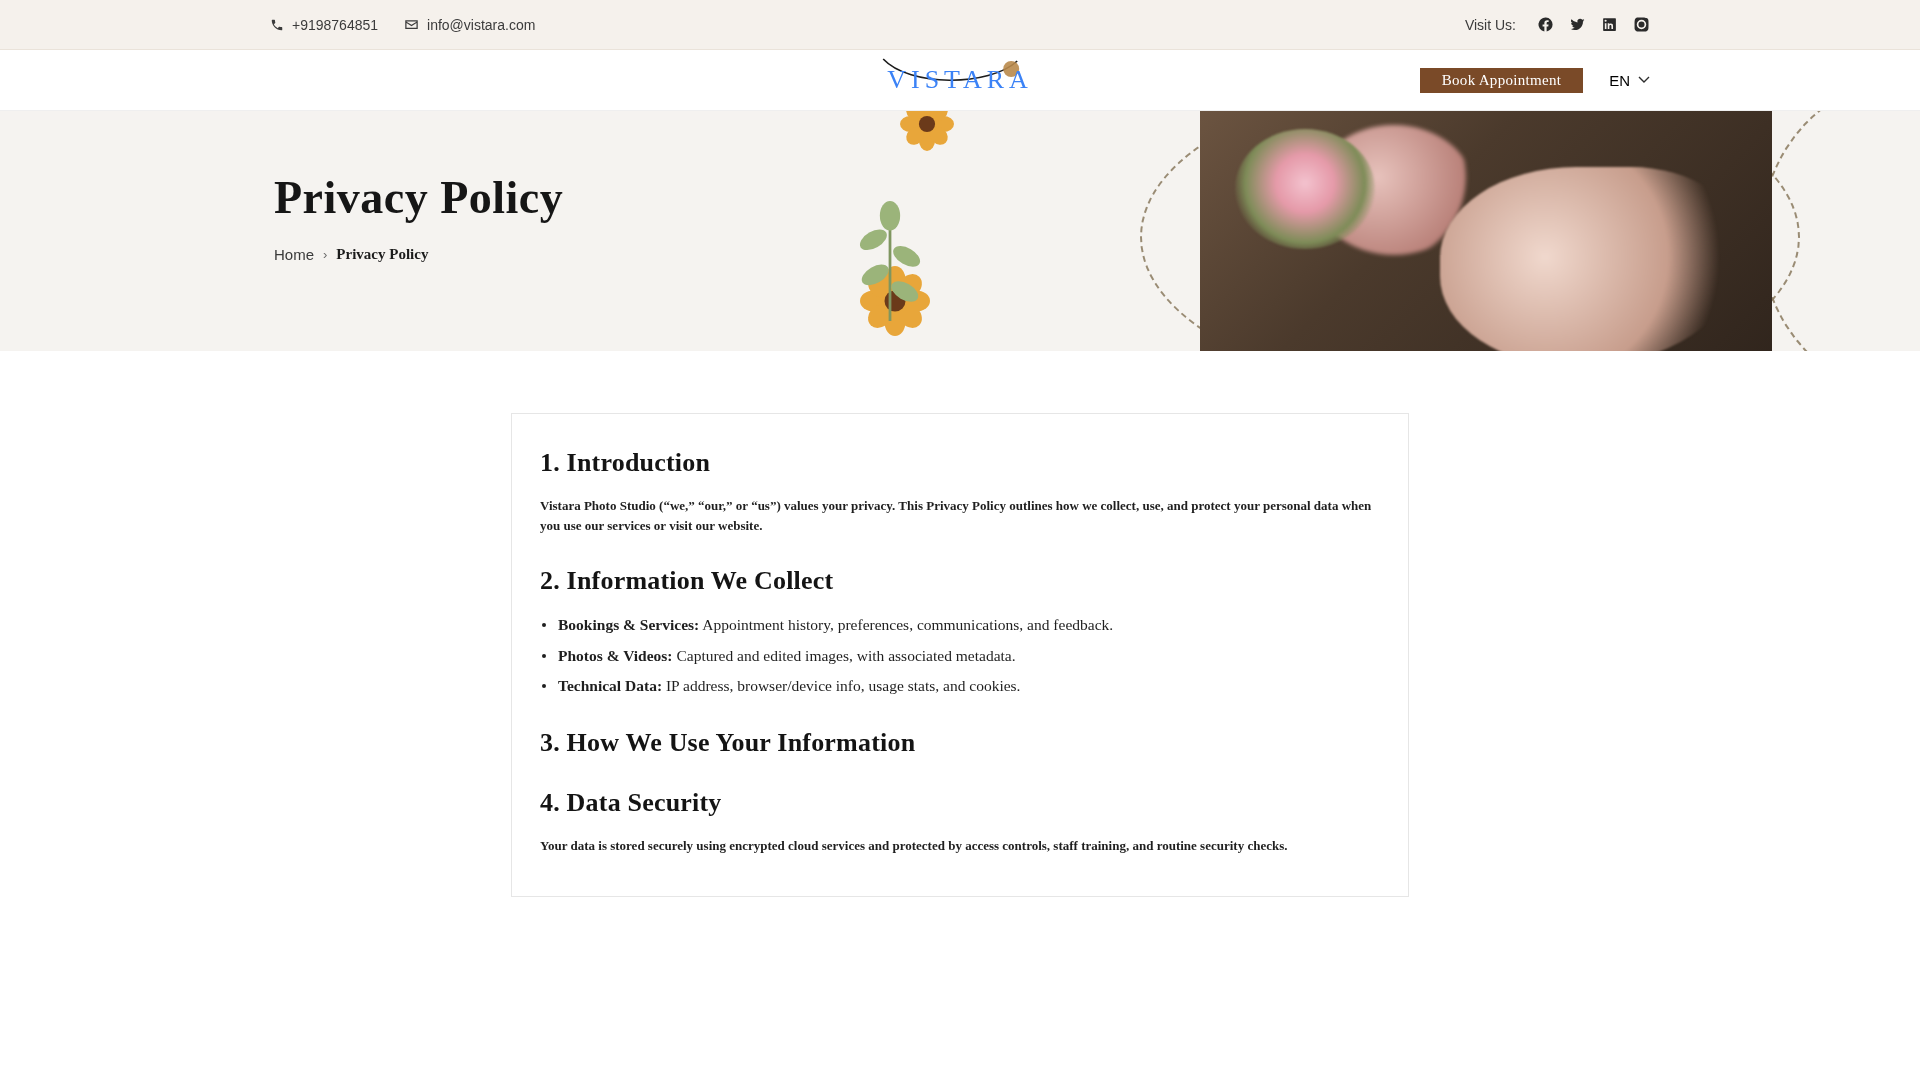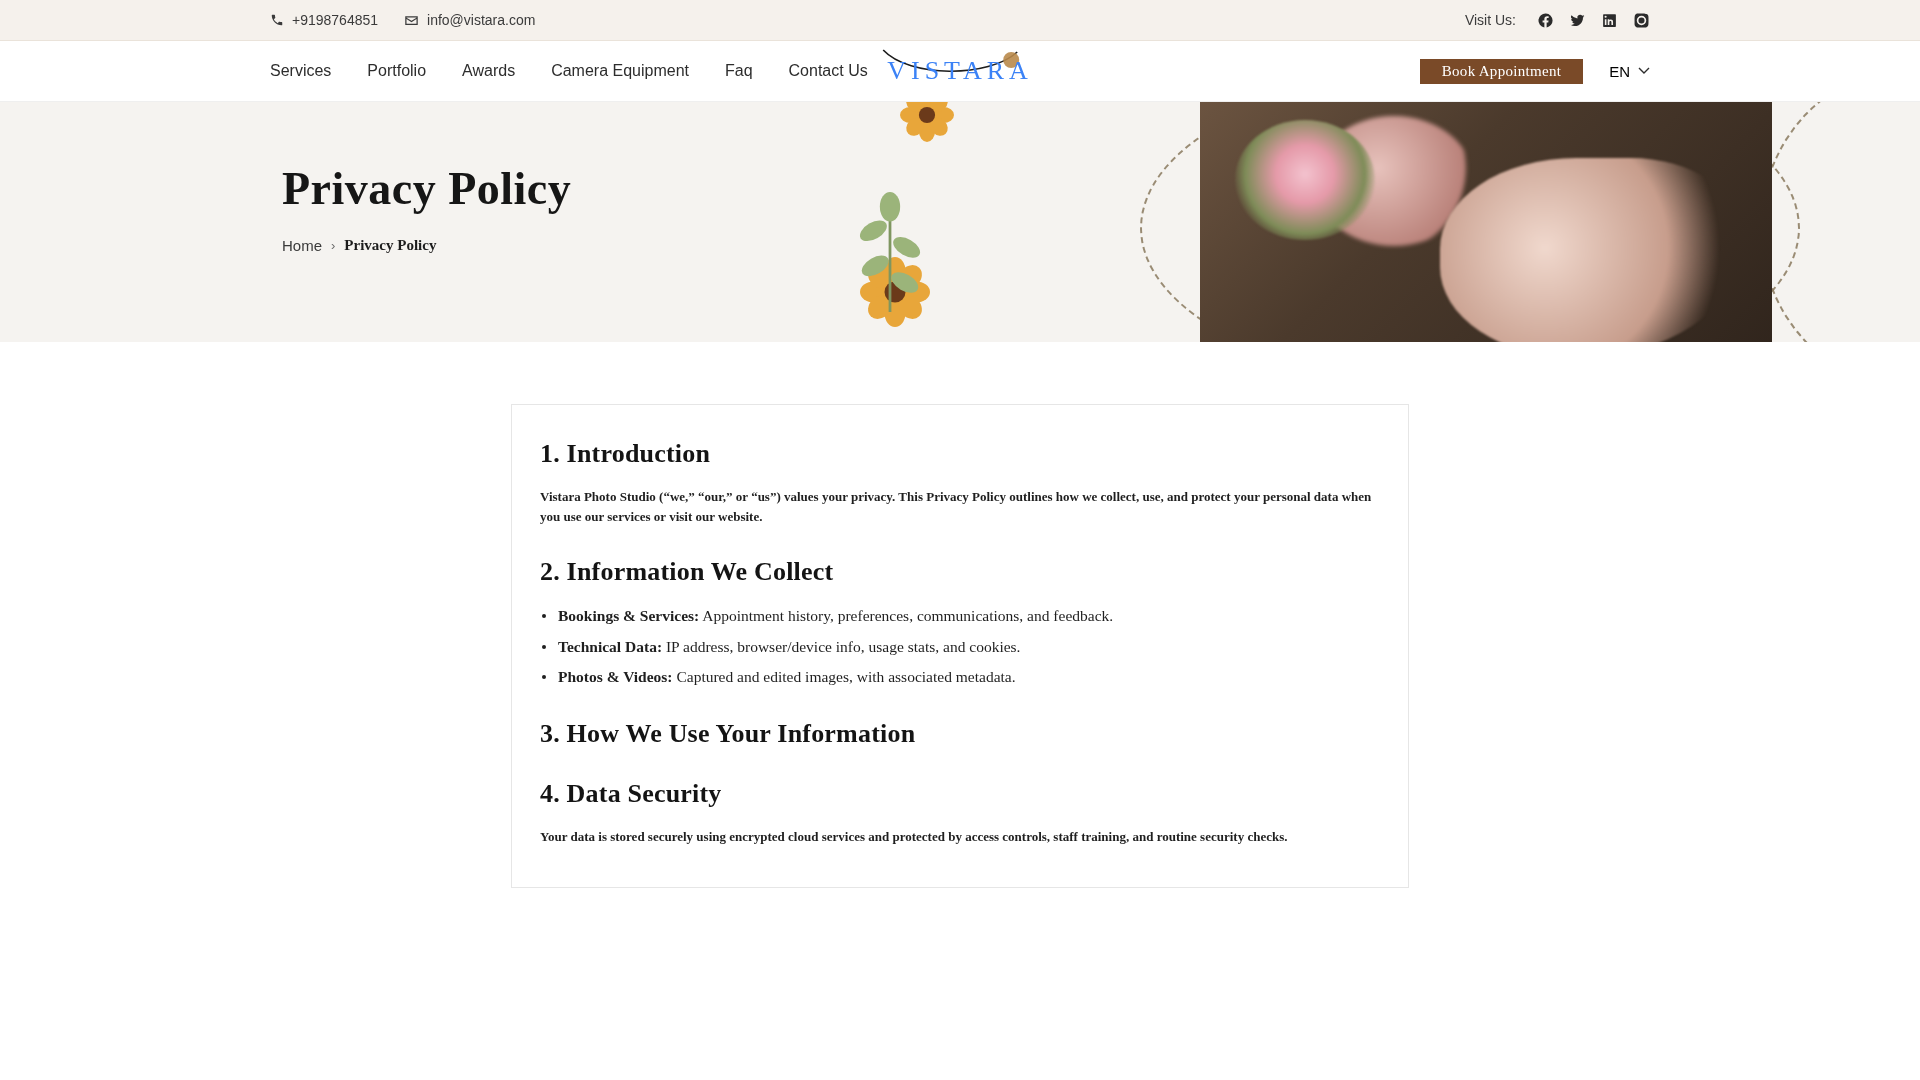--- a/index.html
+++ b/index.html
@@ -6,21 +6,21 @@
   html, body {
     width: 1920px;
     height: 1080px;
     overflow: hidden;
     background: #ffffff;
     font-family: "Liberation Sans", sans-serif;
   }
 
   
   .topbar {
-    height: 41px;
+    height: 50px;
     background: #f5f1ec;
     display: flex;
     align-items: center;
     padding: 0 270px 0 270px;
     font-size: 14px;
     color: #3c3c3c;
     border-bottom: 1px solid #eae3da;
   }
   .topbar-left { display: flex; align-items: center; gap: 26px; }
   .tb-item { display: flex; align-items: center; gap: 8px; color: #3b3b3b; }
@@ -100,21 +100,20 @@
   .hero {
     height: 240px;
     background: #f5f3f0;
     position: relative;
     overflow: hidden;
   }
   .hero-inner {
     padding: 60px 0 0 274px;
     position: relative;
     z-index: 3;
-    margin-left: 8px;
   }
   .hero-title {
     font-family: "Liberation Serif", serif;
     font-size: 46px;
     color: #161616;
     letter-spacing: .5px;
   }
   .crumb {
     margin-top: 22px;
     display: flex;
@@ -288,28 +287,20 @@
     </span>
     <span class="social">
       <svg width="17" height="17" viewBox="0 0 24 24" fill="#2b2b2b">
           <path d="M12 2.2c3.2 0 3.6 0 4.9.1 1.2.1 1.8.3 2.2.4.6.2 1 .5 1.4.9.4.4.7.8.9 1.4.2.4.4 1 .4 2.2.1 1.3.1 1.7.1 4.9s0 3.6-.1 4.9c-.1 1.2-.3 1.8-.4 2.2-.2.6-.5 1-.9 1.4-.4.4-.8.7-1.4.9-.4.2-1 .4-2.2.4-1.3.1-1.7.1-4.9.1s-3.6 0-4.9-.1c-1.2-.1-1.8-.3-2.2-.4-.6-.2-1-.5-1.4-.9-.4-.4-.7-.8-.9-1.4-.2-.4-.4-1-.4-2.2C2.2 15.6 2.2 15.2 2.2 12s0-3.6.1-4.9c.1-1.2.3-1.8.4-2.2.2-.6.5-1 .9-1.4.4-.4.8-.7 1.4-.9.4-.2 1-.4 2.2-.4 1.3-.1 1.7-.1 4.8-.1zm0 3.1A6.7 6.7 0 1018.7 12 6.7 6.7 0 0012 5.3zm0 11A4.3 4.3 0 1116.3 12 4.3 4.3 0 0112 16.3zm6.9-11.2a1.6 1.6 0 11-1.6-1.6 1.6 1.6 0 011.6 1.6z"></path>
         </svg>
     </span>
   </div>
 </div>
 
 <div class="header">
-  <nav class="nav">
-    <a href="#">Services</a>
-    <a href="#">Portfolio</a>
-    <a href="#">Awards</a>
-    <a href="#">Camera Equipment</a>
-    <a href="#">Faq</a>
-    <a href="#">Contact Us</a>
-  </nav>
 
   <div class="logo-wrap">
     <svg class="logo-swoosh" viewBox="0 0 145 34">
       <path d="M4 6 C30 34, 110 34, 138 8" stroke="#1d1d1d" stroke-width="1.6" fill="none"></path>
       <circle cx="132" cy="16" r="8" fill="#b98a4b" opacity=".9"></circle>
     </svg>
     <div class="logo-text">VISTARA</div>
   </div>
 
   <div class="header-right">
@@ -383,25 +374,25 @@
 
     <h2>1. Introduction</h2>
     <p>Vistara Photo Studio (“we,” “our,” or “us”) values your privacy. This Privacy Policy outlines how we collect, use, and protect your personal data when you use our services or visit our website.</p>
 
     <h2 class="spaced">2. Information We Collect</h2>
     <ul>
       <li>
         <span class="lead">Bookings &amp; Services:</span><span class="rest"> Appointment history, preferences, communications, and feedback.</span>
       </li>
       <li>
+        <span class="lead">Photos &amp; Videos:</span><span class="rest"> Captured and edited images, with associated metadata.</span>
+      </li>
+      <li>
         <span class="lead">Technical Data:</span><span class="rest"> IP address, browser/device info, usage stats, and cookies.</span>
       </li>
-      <li>
-        <span class="lead">Photos &amp; Videos:</span><span class="rest"> Captured and edited images, with associated metadata.</span>
-      </li>
     </ul>
 
     <h2 class="spaced">3. How We Use Your Information</h2>
 
     <h2 class="spaced">4. Data Security</h2>
     <p>Your data is stored securely using encrypted cloud services and protected by access controls, staff training, and routine security checks.</p>
   </div>
 </div>
 
 </body></html>

